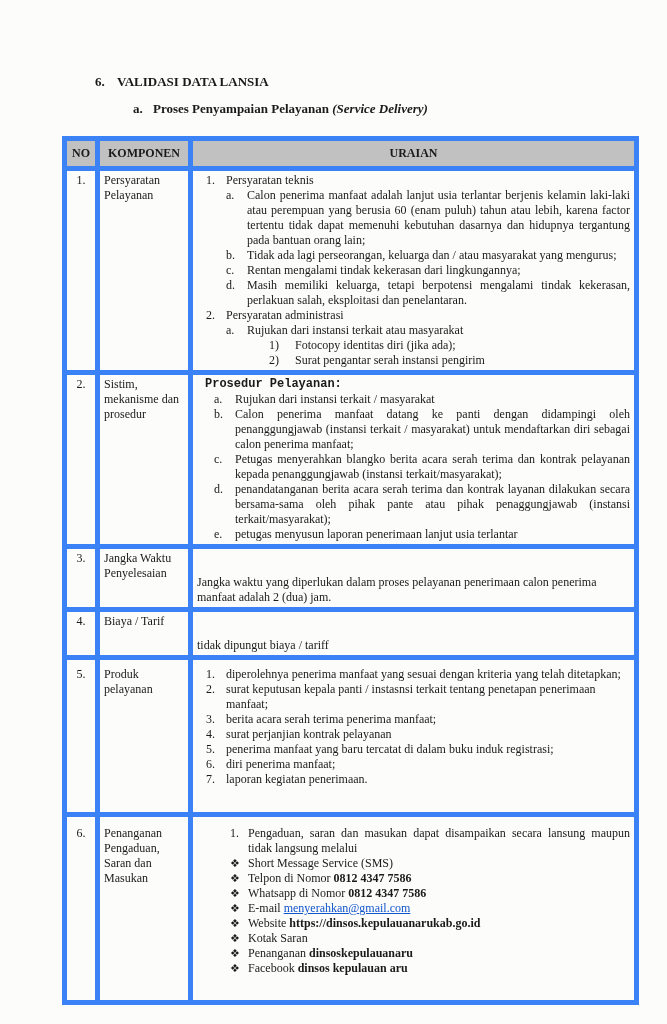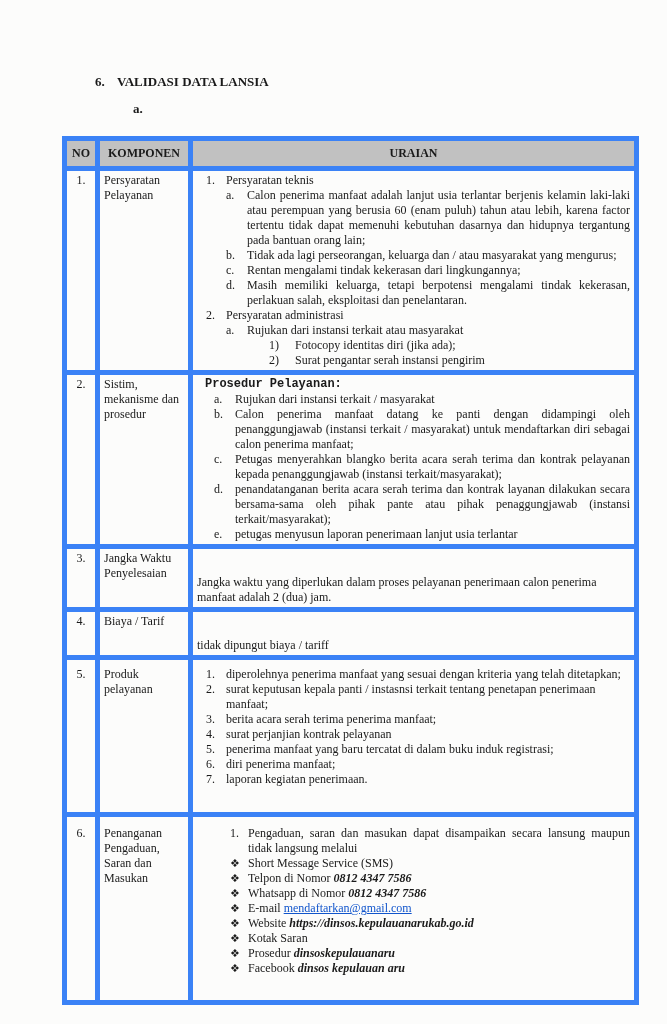--- a/index.html
+++ b/index.html
@@ -41,35 +41,36 @@
   .blk.justify .txt{text-align:justify;}
   .k-num{margin-left:9px;}
   .k-alpha{margin-left:29px;}.k-alpha .marker{flex-basis:21px;}
   .k-paren{margin-left:72px;}.k-paren .marker{flex-basis:26px;}
   .k-title{margin-left:8px;font-family:Liberation Mono, monospace;}.k-title .txt{font-weight:bold;}
   .k-proc{margin-left:17px;}.k-proc .marker{flex-basis:21px;}
   .k-r6num{margin-left:33px;}.k-r6num .marker{flex-basis:18px;}
   .k-bullet{margin-left:33px;}
   .k-bullet .marker{flex-basis:18px;font-family:"DejaVu Sans",sans-serif;font-size:11px;}
   .k-plain{margin-left:0;margin-top:24px;}
-  .b{font-weight:bold;font-style:italic;}
+  .b{font-weight:bold;}
   a.link{color:#1155cc;text-decoration:underline;cursor:pointer;}
 </style>
 </head>
 <body>
 
 <div class="page">
 
   <div class="heading">
     <span class="hnum">6.</span>
     <span>VALIDASI DATA LANSIA</span>
   </div>
 
   <div class="subheading">
     <span class="hnum">a.</span>
+    <span><span>Proses Penyampaian Pelayanan </span><span class="ital">(Service Delivery)</span></span>
   </div>
 
   <table class="svc">
     <colgroup>
       <col style="width:33px">
         <col style="width:93px">
         <col style="width:446px">
     </colgroup>
     <thead>
       <tr>
@@ -217,33 +218,33 @@
             <div class="blk k-bullet">
               <span class="marker">❖</span>
               <span class="txt"><span>Telpon di Nomor </span><span class="b">0812 4347 7586</span></span>
             </div>
             <div class="blk k-bullet">
               <span class="marker">❖</span>
               <span class="txt"><span>Whatsapp di Nomor </span><span class="b">0812 4347 7586</span></span>
             </div>
             <div class="blk k-bullet">
               <span class="marker">❖</span>
-              <span class="txt"><span>E-mail </span><a class="link" href="#">mendaftarkan@gmail.com</a></span>
+              <span class="txt"><span>E-mail </span><a class="link" href="#">menyerahkan@gmail.com</a></span>
             </div>
             <div class="blk k-bullet">
               <span class="marker">❖</span>
               <span class="txt"><span>Website </span><span class="b">https://dinsos.kepulauanarukab.go.id</span></span>
             </div>
             <div class="blk k-bullet">
               <span class="marker">❖</span>
               <span class="txt"><span>Kotak Saran</span></span>
             </div>
             <div class="blk k-bullet">
               <span class="marker">❖</span>
-              <span class="txt"><span>Prosedur </span><span class="b">dinsoskepulauanaru</span></span>
+              <span class="txt"><span>Penanganan </span><span class="b">dinsoskepulauanaru</span></span>
             </div>
             <div class="blk k-bullet">
               <span class="marker">❖</span>
               <span class="txt"><span>Facebook </span><span class="b">dinsos kepulauan aru</span></span>
             </div>
           </td>
         </tr>
       </tbody>
   </table>
 

